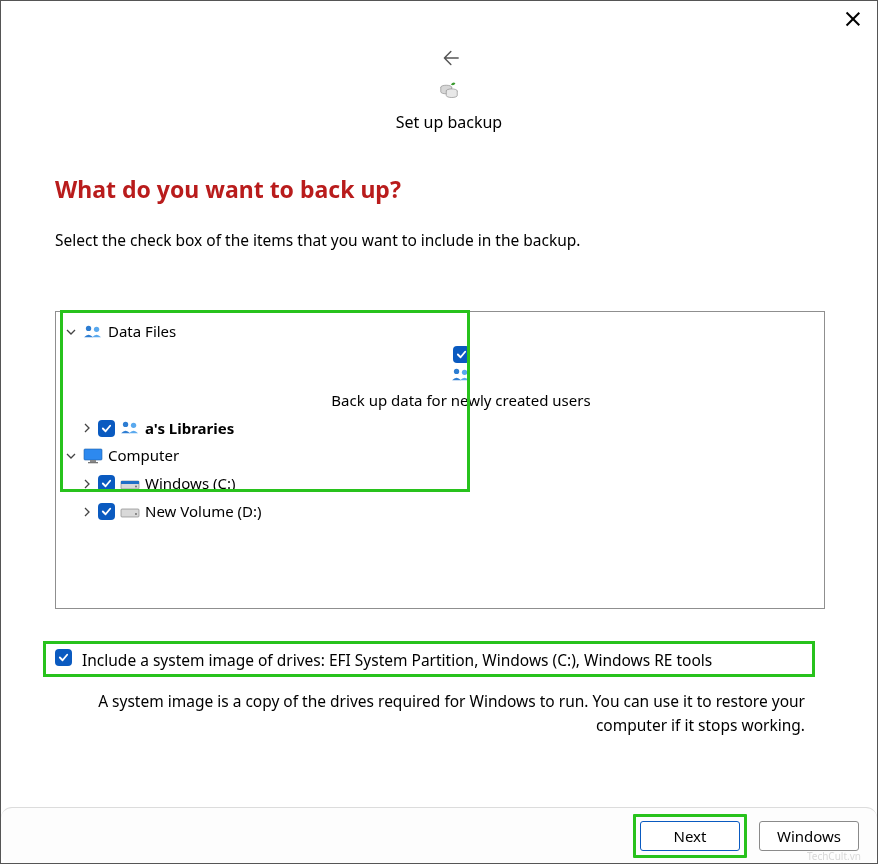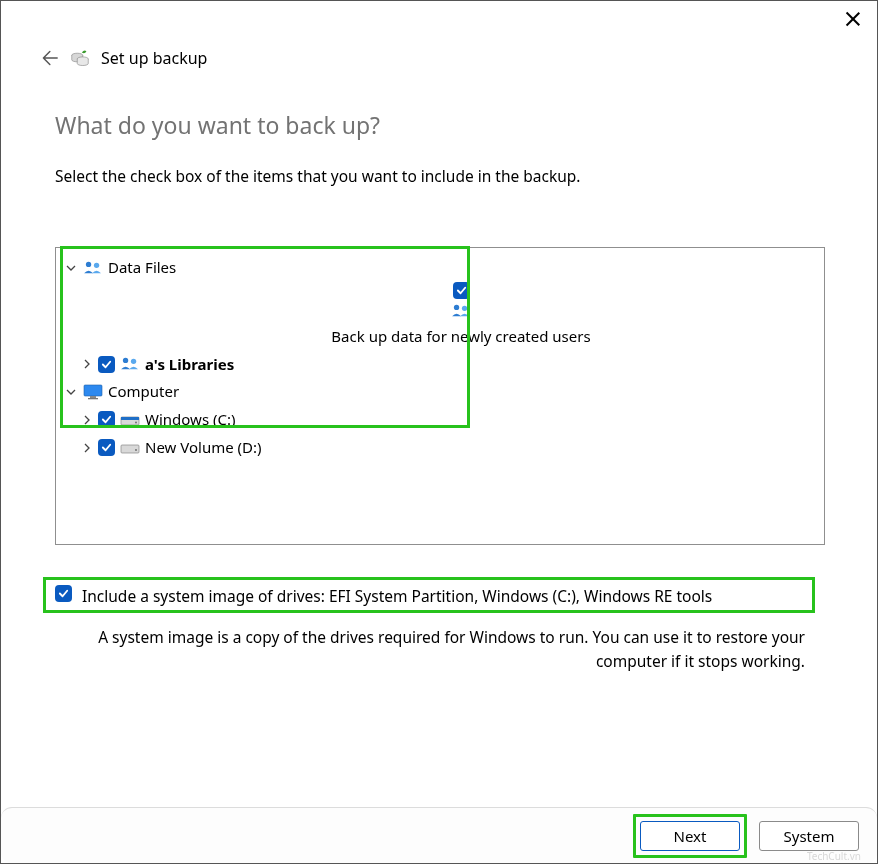--- a/index.html
+++ b/index.html
@@ -29,41 +29,43 @@
     left: 9px; top: 1px;
     width: 1.5px; height: 18px;
     background: #000;
   }
   .close-btn::before { transform: rotate(45deg); }
   .close-btn::after  { transform: rotate(-45deg); }
 
   
   .header {
     display: flex;
+    align-items: center;
     gap: 10px;
     padding: 46px 16px 0 36px;
+    flex-direction: column;
   }
   .back-arrow {
     width: 22px; height: 22px;
     position: relative;
     cursor: pointer;
   }
   .back-arrow svg { width: 22px; height: 22px; }
   .wizard-icon {
     width: 22px; height: 22px;
     display: inline-flex; align-items: center; justify-content: center;
   }
   .wizard-title { font-size: 16px; }
 
   
   .content { padding: 40px 54px 0 54px; }
   .page-heading {
-    color: #737373;
+    color: #b91c1c;
     font-size: 23px;
-    font-weight: 400;
+    font-weight: 700;
     margin: 0 0 24px 0;
   }
   .instruction {
     font-size: 15.5px;
     margin-bottom: 60px;
   }
 
   
   .tree-box {
     border: 1px solid #8f8f8f;
@@ -312,16 +314,16 @@
     </label>
     <div class="sysimg-desc">A system image is a copy of the drives required for Windows to run. You can use it to restore your computer if it stops working.</div>
   </div>
 
 </div>
 
 <div class="footer">
   <span class="next-highlight">
     <button class="btn primary">Next</button>
   </span>
-  <button class="btn">System</button>
+  <button class="btn">Windows</button>
 </div>
 
 <div class="watermark">TechCult.vn</div>
 
 </body></html>

